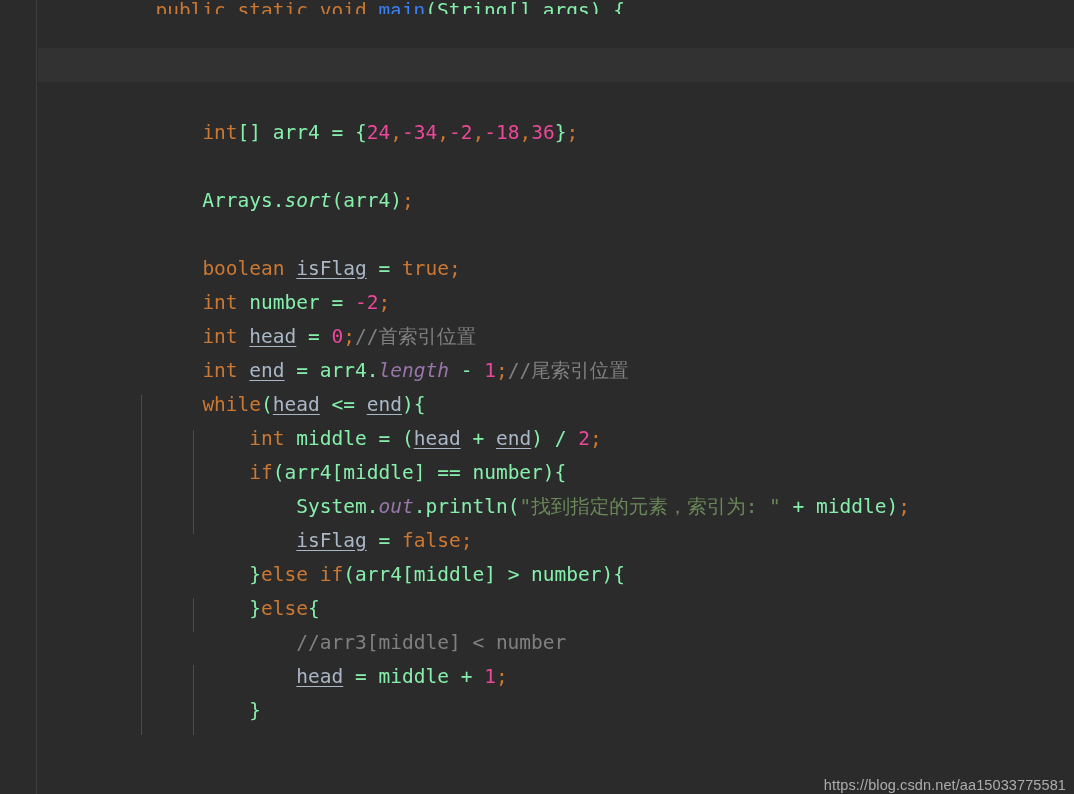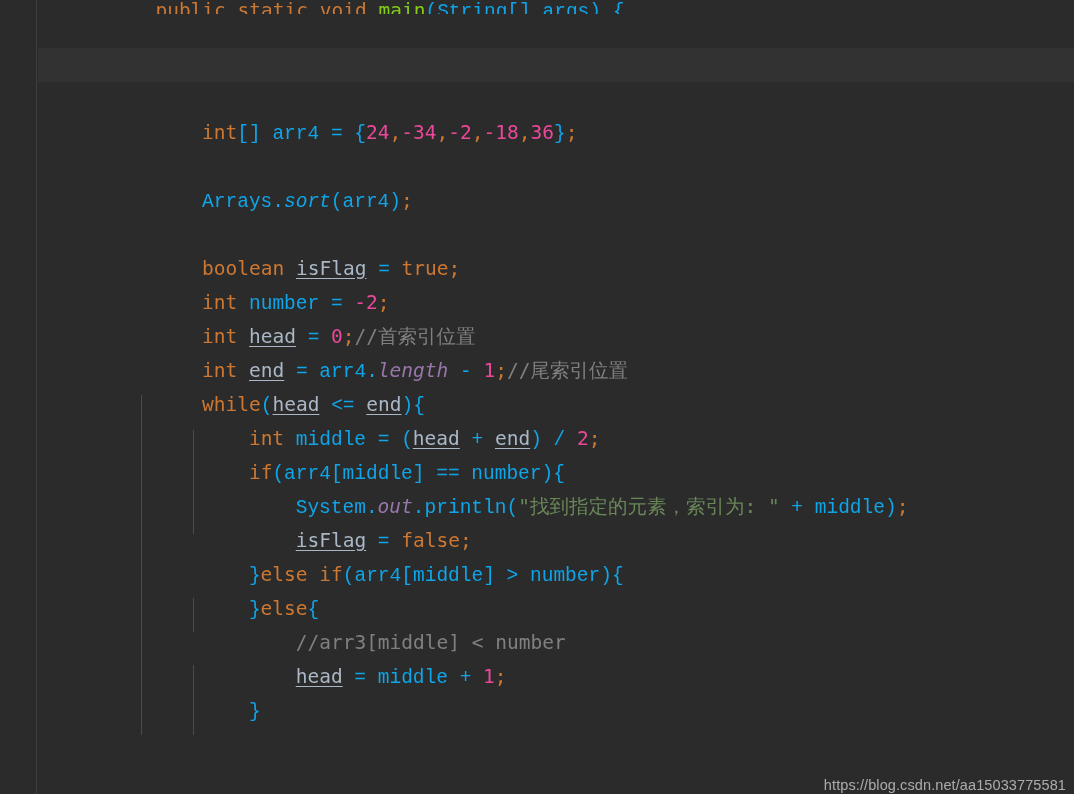--- a/index.html
+++ b/index.html
@@ -74,22 +74,22 @@
     width: 1px;
     background: #4b4b4b;
   }
 
   
   .kw   { color: #cc7832; }            
   .num  { color: #ec4899; text-align: center; }            
   .str  { color: #6a8759; }            
   .cmt  { color: #808080; }            
   .fld  { color: #9876aa; font-style: italic; }  
-  .mth  { color: #84cc16; }            
-  .plain{ color: #0ea5e9; font-family: Liberation Mono, monospace; }
+  .mth  { color: #3b82f6; font-family: Liberation Mono, monospace; }            
+  .plain{ color: #86efac; }
   .dim  { color: #787878; }            
   .var  { color: #a9b7c6; text-decoration: underline; text-underline-offset: 3px; }
   .ital { font-style: italic; }
 
   .watermark {
     position: absolute;
     right: 8px;
     bottom: 1px;
     font-family: "Liberation Sans", sans-serif;
     font-size: 14.5px;

